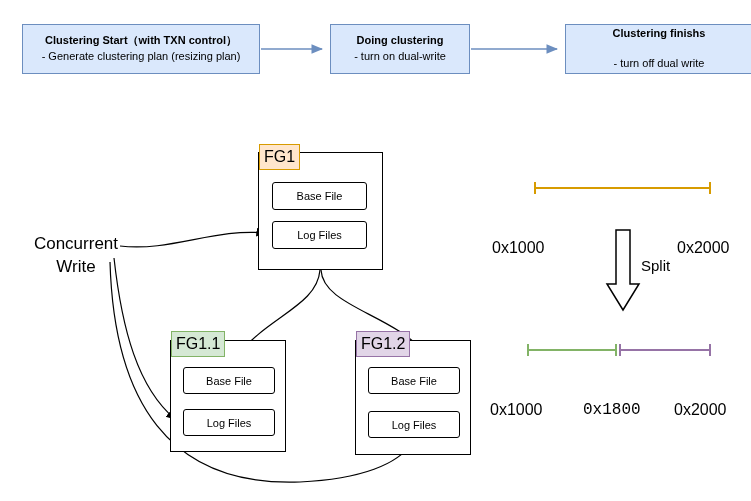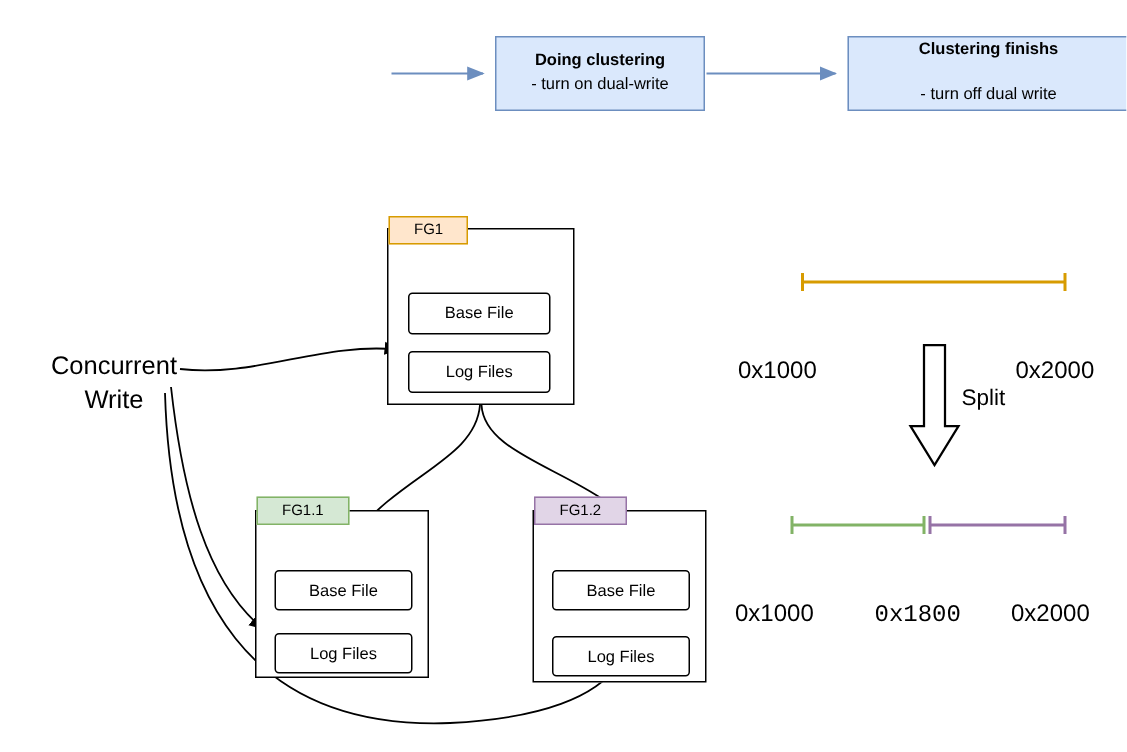--- a/index.html
+++ b/index.html
@@ -49,22 +49,22 @@
     background: #ffffff;
     border: 1px solid #000000;
     box-sizing: border-box;
   }
   .fg1-box  { left: 258px; top: 152px; width: 125px; height: 118px; }
   .fg11-box { left: 170px; top: 340px; width: 116px; height: 112px; }
   .fg12-box { left: 355px; top: 340px; width: 116px; height: 115px; }
 
   .tag {
     position: absolute;
-    font-size: 10px;
-    padding: 3px 16px;
+    font-size: 16px;
+    padding: 3px 4px;
     border: 1px solid;
     color: #000;
     z-index: 3;
     text-align: right;
   }
   .fg1-tag  { left: 259px; top: 144px; background: #ffe6cc; border-color: #d79b00; }
   .fg11-tag { left: 171px; top: 331px; background: #d5e8d4; border-color: #82b366; }
   .fg12-tag { left: 356px; top: 331px; background: #e1d5e7; border-color: #9673a6; }
 
   .file-box {
@@ -72,21 +72,20 @@
     background: #ffffff;
     border: 1px solid #000000;
     border-radius: 3px;
     display: flex;
     align-items: center;
     justify-content: center;
     font-size: 11px;
     color: #000;
     box-sizing: border-box;
     z-index: 2;
-    margin-top: 13px;
   }
   .fg1-base  { left: 272px; top: 182px; width: 95px; height: 28px; }
   .fg1-log   { left: 272px; top: 221px; width: 95px; height: 28px; }
   .fg11-base { left: 183px; top: 367px; width: 92px; height: 27px; }
   .fg11-log  { left: 183px; top: 409px; width: 92px; height: 27px; }
   .fg12-base { left: 368px; top: 367px; width: 92px; height: 27px; }
   .fg12-log  { left: 368px; top: 411px; width: 92px; height: 27px; }
 
   .concurrent-label {
     position: absolute;
@@ -116,20 +115,24 @@
     left: 641px; top: 257px;
     font-size: 15px;
     color: #000;
   }
 </style>
 </head>
 <body>
 
 <div class="canvas">
 
+  <div class="flow-box flow-box-1">
+    <div class="flow-title">Clustering Start（with TXN control）</div>
+    <div class="flow-sub">- Generate clustering plan (resizing plan)</div>
+  </div>
   <div class="flow-box flow-box-2">
     <div class="flow-title">Doing clustering</div>
     <div class="flow-sub">- turn on dual-write</div>
   </div>
   <div class="flow-box flow-box-3">
     <div class="flow-title">Clustering finishs</div>
     <div class="flow-sub">- turn off dual write</div>
   </div>
 
   <svg class="overlay" viewBox="0 0 751 501">

